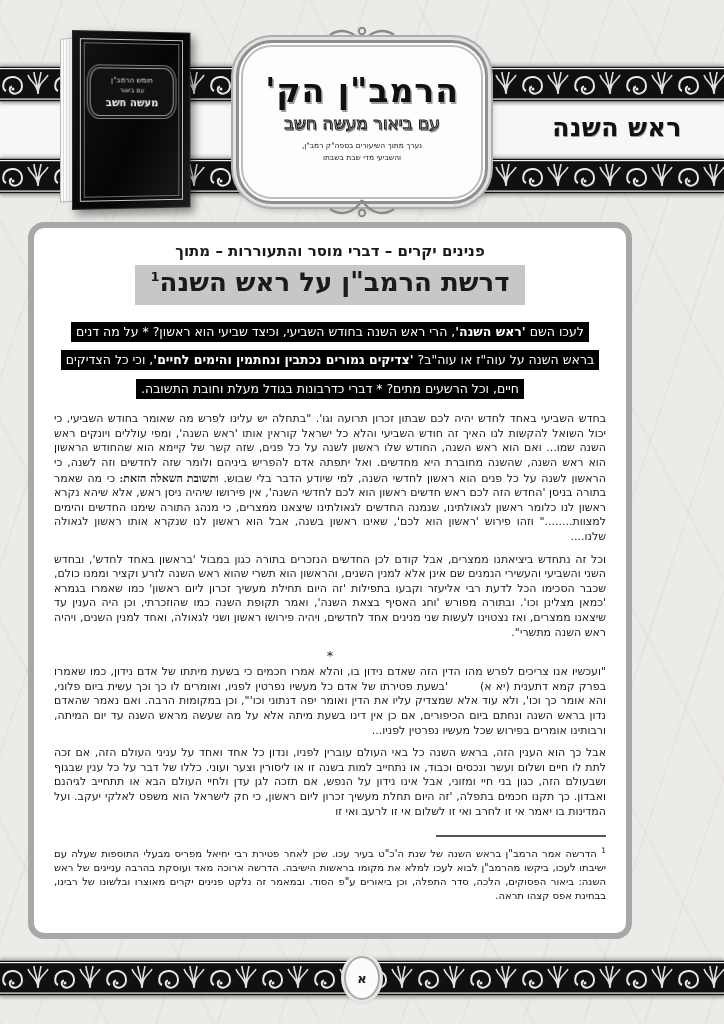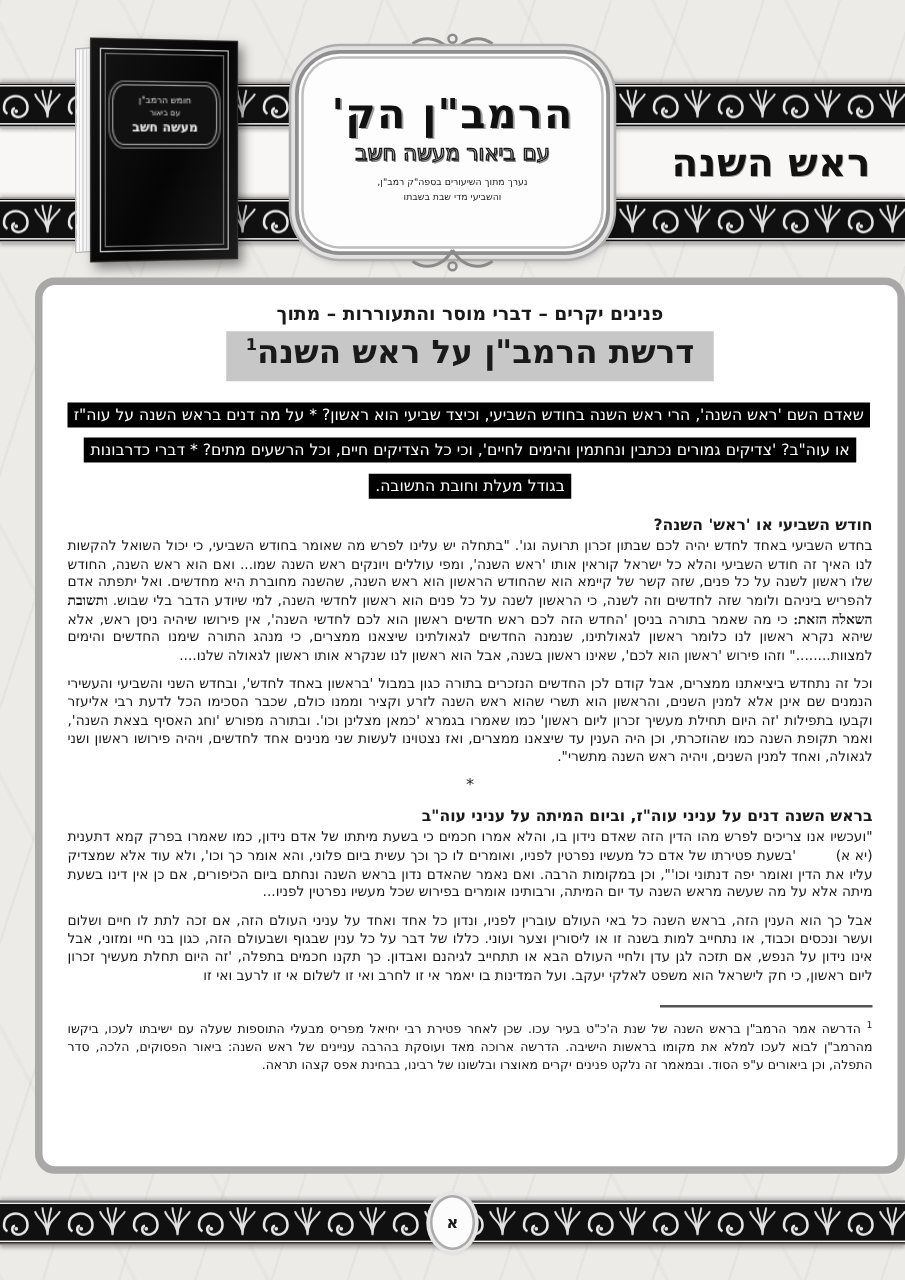--- a/index.html
+++ b/index.html
@@ -46,21 +46,21 @@
     -webkit-text-stroke:1.1px #1d1d1d; text-shadow:1px 1.5px 0 #8a8a8a;
   }
   .mh-tag { margin-top:7px; font-size:7.5px; line-height:1.6; color:#222; }
   .mh-crown { position:absolute; left:50%; transform:translateX(-50%); }
   .mh-crown.top { top:-4px; }
   .mh-crown.bottom { bottom:-4px; transform:translateX(-50%) rotate(180deg); }
 
   
   .section-label {
     position:absolute; top:113px; right:22px; width:170px; text-align:center;
-    font-size:31px; font-weight:bold; color:#121212; letter-spacing:.5px;
+    font-size:25px; font-weight:bold; color:#121212; letter-spacing:.5px;
     text-shadow:.6px .6px 0 #9a9a9a; z-index:4;
   }
 
   
   .book { position:absolute; left:58px; top:30px; width:138px; height:180px; z-index:6; }
   .book-pages {
     position:absolute; left:2px; top:8px; width:18px; height:164px;
     background:repeating-linear-gradient(90deg,#fafafa 0 2px,#dcdcdc 2px 3px);
     border:1px solid #b9b9b9; transform:skewY(-4deg);
   }
@@ -77,37 +77,37 @@
     border:1px solid #9a9a9a; border-radius:10px 10px 10px 10px / 14px;
     box-shadow:0 0 0 2px #161616, 0 0 0 3px #7d7d7d;
     background:#111; padding:7px 3px; text-align:center; color:#d9d9d9;
   }
   .bc-l1 { font-size:7.5px; }
   .bc-l2 { font-size:6.5px; margin-top:2px; }
   .bc-l3 { font-size:10.5px; font-weight:bold; margin-top:2px; color:#eeeeee; }
 
   
   .main-box {
-    position:absolute; left:28px; top:222px; width:696px; height:717px;
+    position:absolute; left:28px; top:222px; width:604px; height:717px;
     background:#ffffff; border:6px solid #a8a8a8; border-radius:16px;
     padding:12px 20px 10px; overflow:hidden; z-index:3;
   }
   .kicker { text-align:center; font-size:15px; font-weight:bold; margin-top:2px; }
   .title-line { text-align:center; margin-top:5px; }
   .title-hl {
     display:inline-block; background:#c7c7c7; padding:3px 16px 7px;
     font-size:26px; font-weight:bold; line-height:1.15;
   }
   .title-hl sup { font-size:13px; font-weight:bold; }
   .abstract-wrap { text-align:center; margin:12px 2px 10px; line-height:1.78; }
   .abstract {
     background:#000; color:#fff; font-size:12.5px; padding:2px 5px 3px;
     -webkit-box-decoration-break:clone; box-decoration-break:clone;
   }
-  .abstract .b { font-weight:normal; }
+  .abstract .b { font-weight:bold; }
 
   .article-sections h3 { font-size:12.5px; font-weight:bold; margin:9px 0 3px; }
   .article-sections p {
     font-size:11px; line-height:14.6px; text-align:justify; margin:0 0 8px;
   }
   .article-sections .b { font-weight:bold;font-family:Liberation Serif, serif; }
   .article-sections .sm { font-size:11px;margin-left:28px; }
   .star { text-align:center; font-size:13px; margin:1px 0 2px; }
 
   .fn-rule { width:170px; border-top:2px solid #555; margin:16px 0 7px; }
@@ -197,29 +197,27 @@
     <circle cx="42" cy="7" r="3.2" fill="none" stroke="#8a8a8a" stroke-width="2"></circle>
   </svg>
 </div>
 
 <div class="main-box">
   <div class="kicker">פנינים יקרים – דברי מוסר והתעוררות – מתוך</div>
   <div class="title-line">
     <span class="title-hl"><span>דרשת הרמב"ן על ראש השנה</span><sup>1</sup></span>
   </div>
   <div class="abstract-wrap">
-    <span class="abstract"><span>שאדם השם </span><span class="b">'ראש השנה'</span><span>, הרי ראש השנה בחודש השביעי, וכיצד שביעי הוא ראשון? * על מה דנים בראש השנה על עוה"ז או עוה"ב? </span><span class="b">'צדיקים גמורים נכתבין ונחתמין והימים לחיים'</span><span>, וכי כל הצדיקים חיים, וכל הרשעים מתים? * דברי כדרבונות בגודל מעלת וחובת התשובה.</span></span>
+    <span class="abstract"><span>לעכו השם </span><span class="b">'ראש השנה'</span><span>, הרי ראש השנה בחודש השביעי, וכיצד שביעי הוא ראשון? * על מה דנים בראש השנה על עוה"ז או עוה"ב? </span><span class="b">'צדיקים גמורים נכתבין ונחתמין והימים לחיים'</span><span>, וכי כל הצדיקים חיים, וכל הרשעים מתים? * דברי כדרבונות בגודל מעלת וחובת התשובה.</span></span>
   </div>
 
   <div class="article-sections">
-      <h3>חודש השביעי או 'ראש' השנה?</h3>
       <p><span>בחדש השביעי באחד לחדש יהיה לכם שבתון זכרון תרועה וגו'. "בתחלה יש עלינו לפרש מה שאומר בחודש השביעי, כי יכול השואל להקשות לנו האיך זה חודש השביעי והלא כל ישראל קוראין אותו 'ראש השנה', ומפי עוללים ויונקים ראש השנה שמו... ואם הוא ראש השנה, החודש שלו ראשון לשנה על כל פנים, שזה קשר של קיימא הוא שהחודש הראשון הוא ראש השנה, שהשנה מחוברת היא מחדשים. ואל יתפתה אדם להפריש ביניהם ולומר שזה לחדשים וזה לשנה, כי הראשון לשנה על כל פנים הוא ראשון לחדשי השנה, למי שיודע הדבר בלי שבוש. </span><span class="b">ותשובת השאלה הזאת:</span><span> כי מה שאמר בתורה בניסן 'החדש הזה לכם ראש חדשים ראשון הוא לכם לחדשי השנה', אין פירושו שיהיה ניסן ראש, אלא שיהא נקרא ראשון לנו כלומר ראשון לגאולתינו, שנמנה החדשים לגאולתינו שיצאנו ממצרים, כי מנהג התורה שימנו החדשים והימים למצוות........" וזהו פירוש 'ראשון הוא לכם', שאינו ראשון בשנה, אבל הוא ראשון לנו שנקרא אותו ראשון לגאולה שלנו....</span></p>
       <p><span>וכל זה נתחדש ביציאתנו ממצרים, אבל קודם לכן החדשים הנזכרים בתורה כגון במבול 'בראשון באחד לחדש', ובחדש השני והשביעי והעשירי הנמנים שם אינן אלא למנין השנים, והראשון הוא תשרי שהוא ראש השנה לזרע וקציר וממנו כולם, שכבר הסכימו הכל לדעת רבי אליעזר וקבעו בתפילות 'זה היום תחילת מעשיך זכרון ליום ראשון' כמו שאמרו בגמרא 'כמאן מצלינן וכו'. ובתורה מפורש 'וחג האסיף בצאת השנה', ואמר תקופת השנה כמו שהוזכרתי, וכן היה הענין עד שיצאנו ממצרים, ואז נצטוינו לעשות שני מנינים אחד לחדשים, ויהיה פירושו ראשון ושני לגאולה, ואחד למנין השנים, ויהיה ראש השנה מתשרי".</span></p>
       <div class="star">*</div>
-      <h3>בראש השנה דנים על עניני עוה"ז, וביום המיתה על עניני עוה"ב</h3>
       <p><span>"ועכשיו אנו צריכים לפרש מהו הדין הזה שאדם נידון בו, והלא אמרו חכמים כי בשעת מיתתו של אדם נידון, כמו שאמרו בפרק קמא דתענית </span><span class="sm">(יא א)</span><span> 'בשעת פטירתו של אדם כל מעשיו נפרטין לפניו, ואומרים לו כך וכך עשית ביום פלוני, והא אומר כך וכו', ולא עוד אלא שמצדיק עליו את הדין ואומר יפה דנתוני וכו'", וכן במקומות הרבה. ואם נאמר שהאדם נדון בראש השנה ונחתם ביום הכיפורים, אם כן אין דינו בשעת מיתה אלא על מה שעשה מראש השנה עד יום המיתה, ורבותינו אומרים בפירוש שכל מעשיו נפרטין לפניו...</span></p>
       <p><span>אבל כך הוא הענין הזה, בראש השנה כל באי העולם עוברין לפניו, ונדון כל אחד ואחד על עניני העולם הזה, אם זכה לתת לו חיים ושלום ועשר ונכסים וכבוד, או נתחייב למות בשנה זו או ליסורין וצער ועוני. כללו של דבר על כל ענין שבגוף ושבעולם הזה, כגון בני חיי ומזוני, אבל אינו נידון על הנפש, אם תזכה לגן עדן ולחיי העולם הבא או תתחייב לגיהנם ואבדון. כך תקנו חכמים בתפלה, 'זה היום תחלת מעשיך זכרון ליום ראשון, כי חק לישראל הוא משפט לאלקי יעקב. ועל המדינות בו יאמר אי זו לחרב ואי זו לשלום אי זו לרעב ואי זו</span></p>
     </div>
 
   <div class="fn-rule"></div>
   <p class="footnote-text"><sup>1</sup> <span>הדרשה אמר הרמב"ן בראש השנה של שנת ה'כ"ט בעיר עכו. שכן לאחר פטירת רבי יחיאל מפריס מבעלי התוספות שעלה עם ישיבתו לעכו, ביקשו מהרמב"ן לבוא לעכו למלא את מקומו בראשות הישיבה. הדרשה ארוכה מאד ועוסקת בהרבה עניינים של ראש השנה: ביאור הפסוקים, הלכה, סדר התפלה, וכן ביאורים ע"פ הסוד. ובמאמר זה נלקט פנינים יקרים מאוצרו ובלשונו של רבינו, בבחינת אפס קצהו תראה.</span></p>
 </div>
 
 <div class="band band-bottom">
   <svg width="724" height="34">

